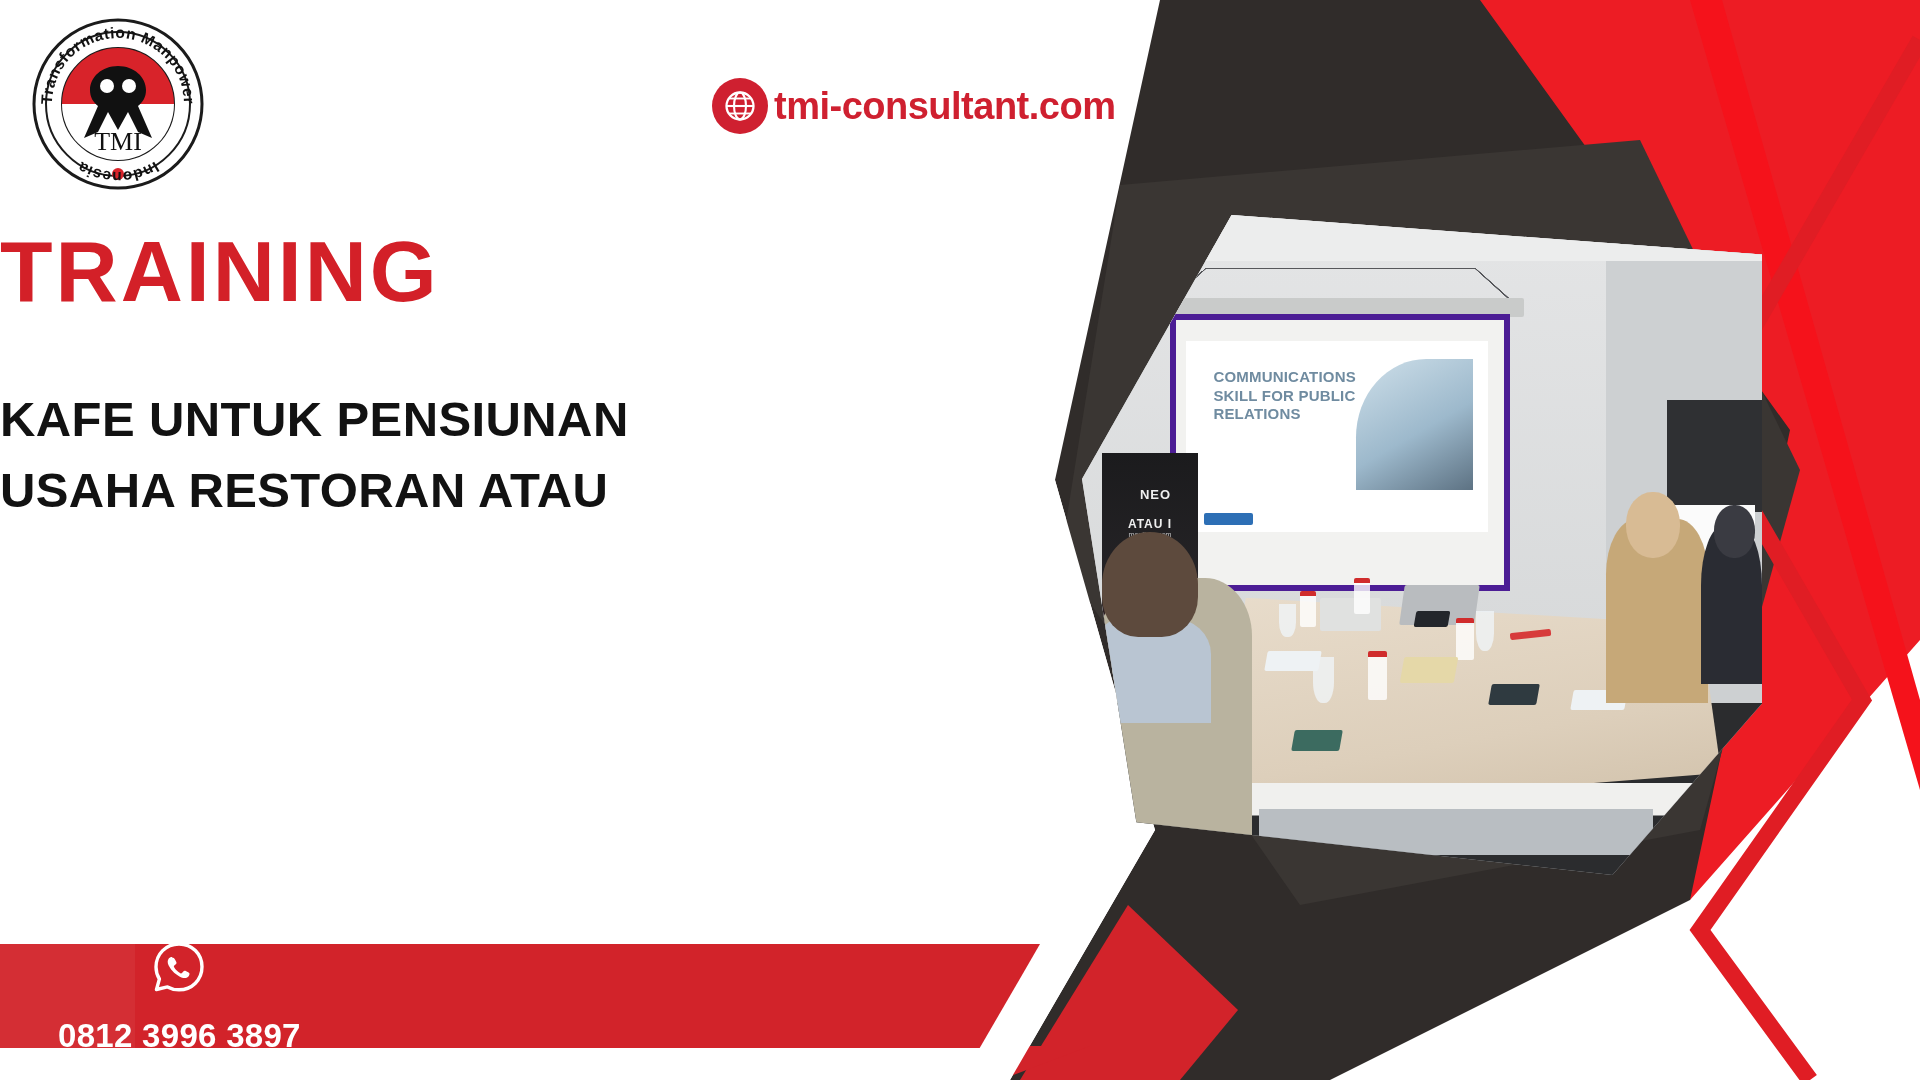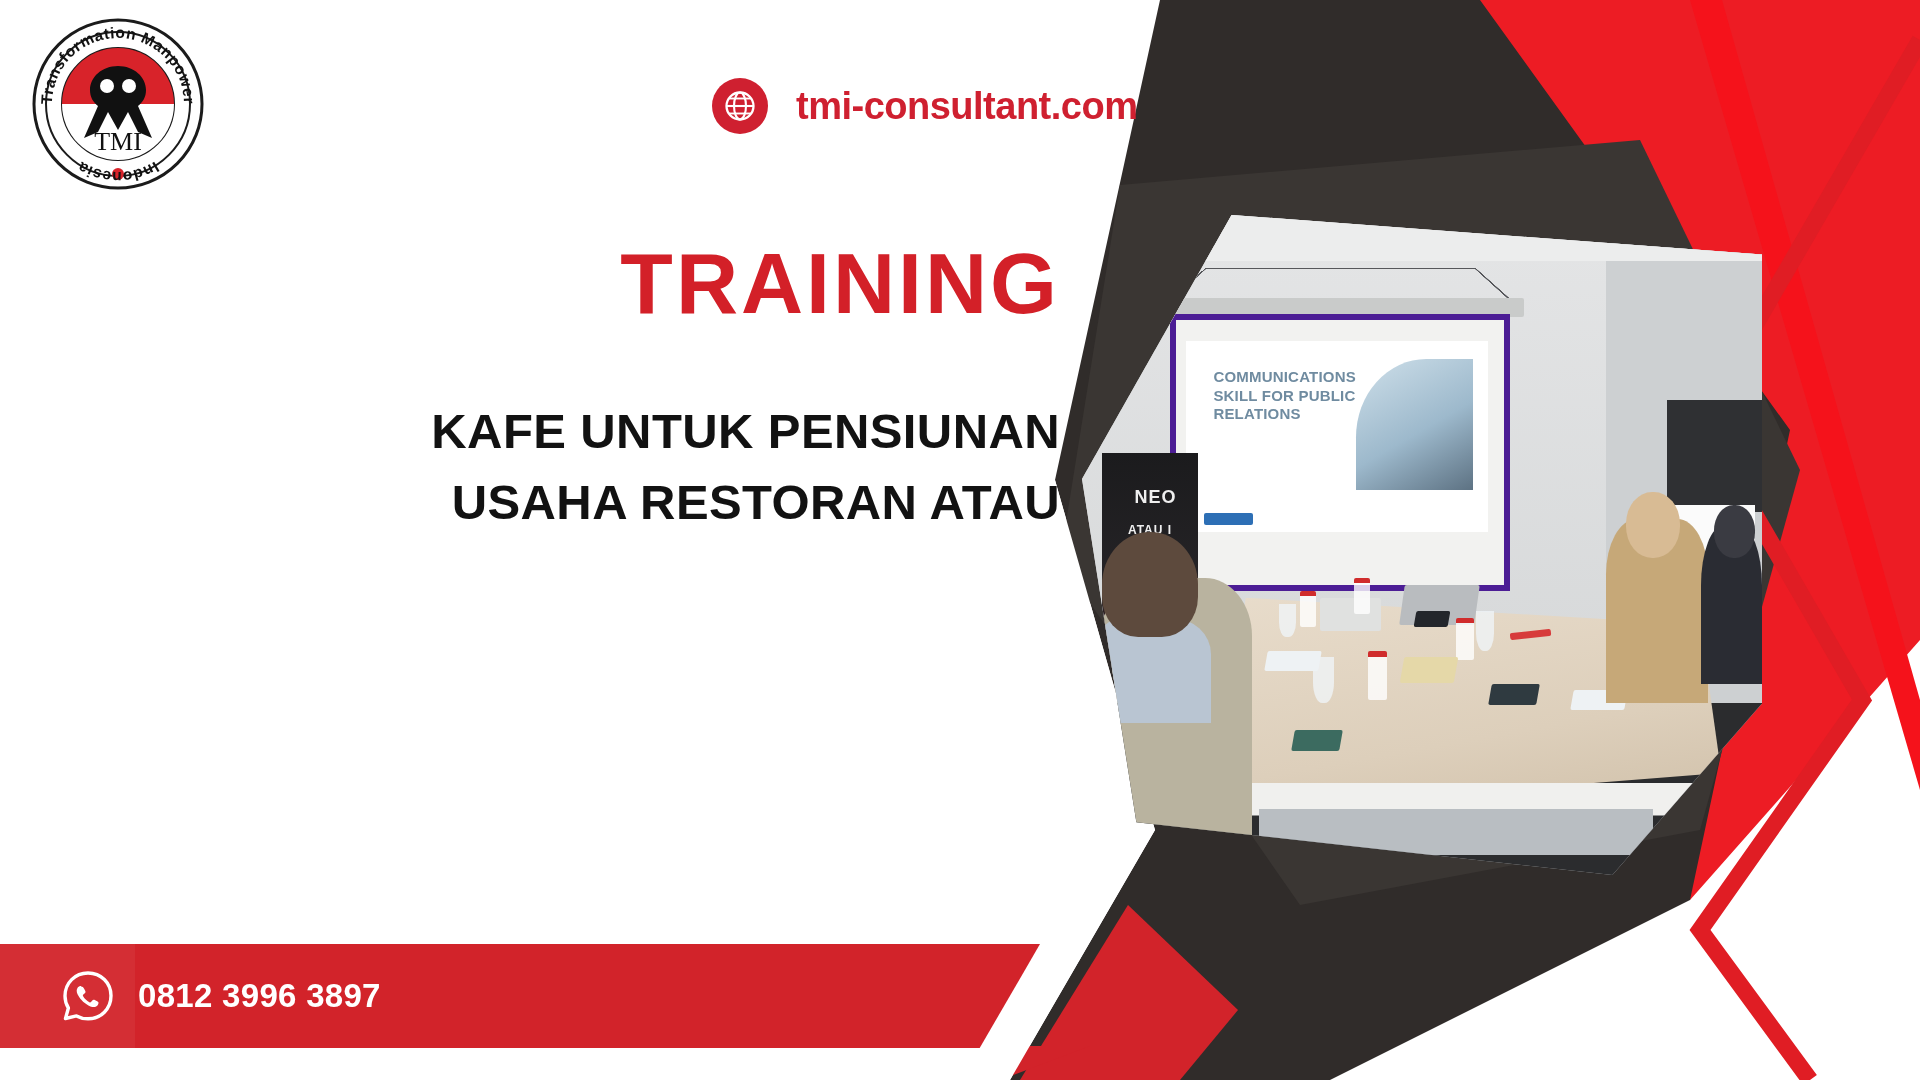--- a/index.html
+++ b/index.html
@@ -18,36 +18,36 @@
 
   
   .logo-wrap {
     position:absolute; left:28px; top:14px;
     width:180px; height:180px;
   }
 
   
   .website-row {
     position:absolute; left:712px; top:78px;
-    display:flex; align-items:center; gap:28px;justify-content:flex-end;
+    display:flex; align-items:center; gap:6px;justify-content:flex-end;
   }
   .globe-badge {
     width:56px; height:56px; border-radius:50%;
     background:#cf2030; display:flex; align-items:center; justify-content:center;
     flex:0 0 auto;
   }
   .website-text {
     font-size:38px; font-weight:bold; color:#cf2030;
     letter-spacing:-0.5px; white-space:nowrap;
   }
 
   
   .headline {
-    position:absolute; left:0; top:240px; width:1060px;
-    text-align:right;
+    position:absolute; left:0; top:228px; width:1060px;
+    text-align:left;
   }
   .headline-title {
     font-size:86px; font-weight:bold; color:#d32028;
     letter-spacing:3px; line-height:1.02;
   }
   .headline-sub {
     margin-top:68px;
     font-size:49px; font-weight:bold; color:#121212;
     line-height:1.45; letter-spacing:0.4px;
   }
@@ -101,21 +101,21 @@
   .slide-foot {
     position:absolute; left:6%; bottom:4%;
     width:16%; height:6%; background:#2d6fb5; border-radius:2px;
   }
 
   .banner {
     position:absolute; left:3%; top:36%; width:14%; height:31%;
     background:linear-gradient(180deg,#1b1b1d 0%,#262427 70%,#3a1418 100%);
     color:#efefef; text-align:center; padding-top:5%;
   }
-  .banner .b-neo { font-size:18px; font-weight:bold; letter-spacing:1px;padding-left:11px; }
+  .banner .b-neo { font-size:13px; font-weight:bold; letter-spacing:1px;padding-left:11px; }
   .banner .b-regia { font-size:12px; font-weight:bold; margin-top:16%; letter-spacing:1px; }
   .banner .b-meet { font-size:7px; opacity:.8; }
   .banner .b-chip {
     margin:14% auto 0; width:70%; height:13%;
     background:#3b3b3d; border:1px solid #6a6a6c; border-radius:2px;
     font-size:8px; line-height:2.0; color:#e6e6e6;
   }
   .banner-legs {
     position:absolute; left:4%; top:66%; width:13%; height:22%;
     border-left:3px solid #1a1a1c; border-right:3px solid #1a1a1c;
@@ -171,21 +171,21 @@
   .contact-bar {
     position:absolute; left:0; top:944px; width:1040px; height:104px;
     background:#d2232a;
     clip-path: polygon(0 0, 100% 0, 94.2% 100%, 0 100%);
     display:flex; align-items:center; gap:0;
   }
   .contact-bar::after{
     content:""; position:absolute; left:0; top:0; width:135px; height:100%;
     background:rgba(255,255,255,.05);
   }
-  .contact-item { display:flex; align-items:center; gap:20px; position:relative; z-index:2; }
+  .contact-item { display:flex; align-items:center; gap:20px; position:relative; z-index:2;flex-direction:column; }
   .ci-phone { margin-left:58px; }
   .ci-mail  { margin-left:62px; }
   .contact-text {
     color:#ffffff; font-size:33px; font-weight:bold; white-space:nowrap;
     letter-spacing:0.3px;
   }
   .mail-badge {
     width:56px; height:56px; border-radius:50%; background:#ffffff;
     display:flex; align-items:center; justify-content:center; flex:0 0 auto;
   }

